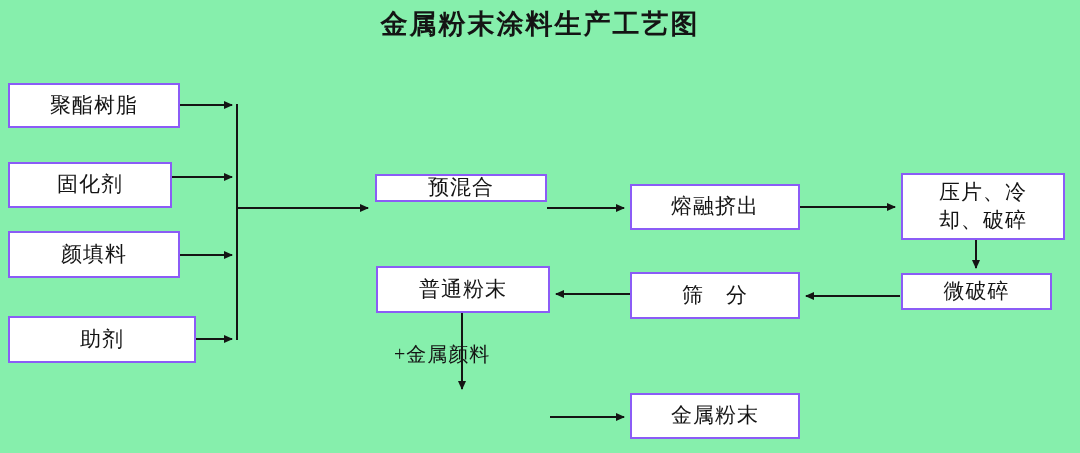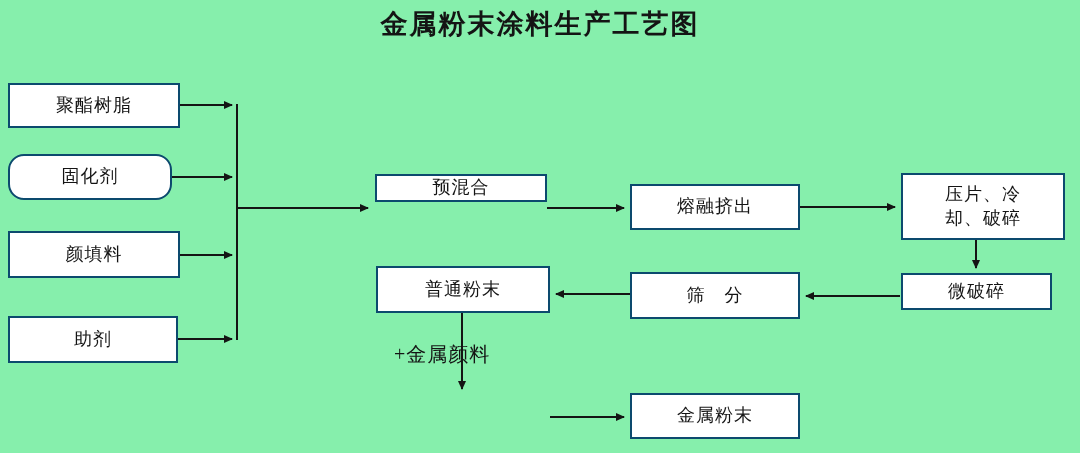--- a/index.html
+++ b/index.html
@@ -5,23 +5,23 @@
   html,body{margin:0;padding:0;background:#ffffff;}
   .canvas{
     position:relative;width:1080px;height:453px;background:#86efac;
     font-family:"Liberation Serif","DejaVu Serif",serif;color:#141414;overflow:hidden;
   }
   .title{
     position:absolute;left:0;top:6px;width:100%;text-align:center;
     font-size:27px;font-weight:bold;letter-spacing:2px;
   }
   .node{
-    position:absolute;border:2px solid #0c4a6e;background:#ffffff;
+    position:absolute;border:2px solid #8b5cf6;background:#ffffff;
     display:flex;align-items:center;justify-content:center;
-    font-size:18px;text-align:center;line-height:1.3;box-sizing:border-box;
+    font-size:21px;text-align:center;line-height:1.3;box-sizing:border-box;
     z-index:2;letter-spacing:1px;
   }
   .node.multiline{white-space:pre-line;padding:2px 6px;}
   .wires{position:absolute;left:0;top:0;z-index:1;}
   .plus-label{
     position:absolute;left:394px;top:341px;width:140px;
     font-size:20px;z-index:3;letter-spacing:1px;
   }
 </style>
 </head>
@@ -47,25 +47,25 @@
     <line x1="800" y1="207" x2="895" y2="207" stroke="#141414" stroke-width="2" marker-end="url(#ah)"></line>
     <line x1="976" y1="240" x2="976" y2="268" stroke="#141414" stroke-width="2" marker-end="url(#ah)"></line>
     <line x1="900" y1="296" x2="806" y2="296" stroke="#141414" stroke-width="2" marker-end="url(#ah)"></line>
     <line x1="630" y1="294" x2="556" y2="294" stroke="#141414" stroke-width="2" marker-end="url(#ah)"></line>
     <line x1="462" y1="313" x2="462" y2="389" stroke="#141414" stroke-width="2" marker-end="url(#ah)"></line>
     <line x1="550" y1="417" x2="624" y2="417" stroke="#141414" stroke-width="2" marker-end="url(#ah)"></line>
   </svg>
 
   <div class="node" style="left:8px;top:83px;width:172px;height:45px;">聚酯树脂</div>
 
-  <div class="node" style="left:8px;top:154px;width:164px;height:46px;border-radius:16px;">固化剂</div>
+  <div class="node" style="left:8px;top:162px;width:164px;height:46px;">固化剂</div>
 
   <div class="node" style="left:8px;top:231px;width:172px;height:47px;">颜填料</div>
 
-  <div class="node" style="left:8px;top:316px;width:170px;height:47px;">助剂</div>
+  <div class="node" style="left:8px;top:316px;width:188px;height:47px;">助剂</div>
 
   <div class="node" style="left:375px;top:174px;width:172px;height:28px;">预混合</div>
 
   <div class="node" style="left:630px;top:184px;width:170px;height:46px;">熔融挤出</div>
 
   <div class="node multiline" style="left:901px;top:173px;width:164px;height:67px;">压片、冷
 却、破碎</div>
 
   <div class="node" style="left:901px;top:273px;width:151px;height:37px;">微破碎</div>
 

